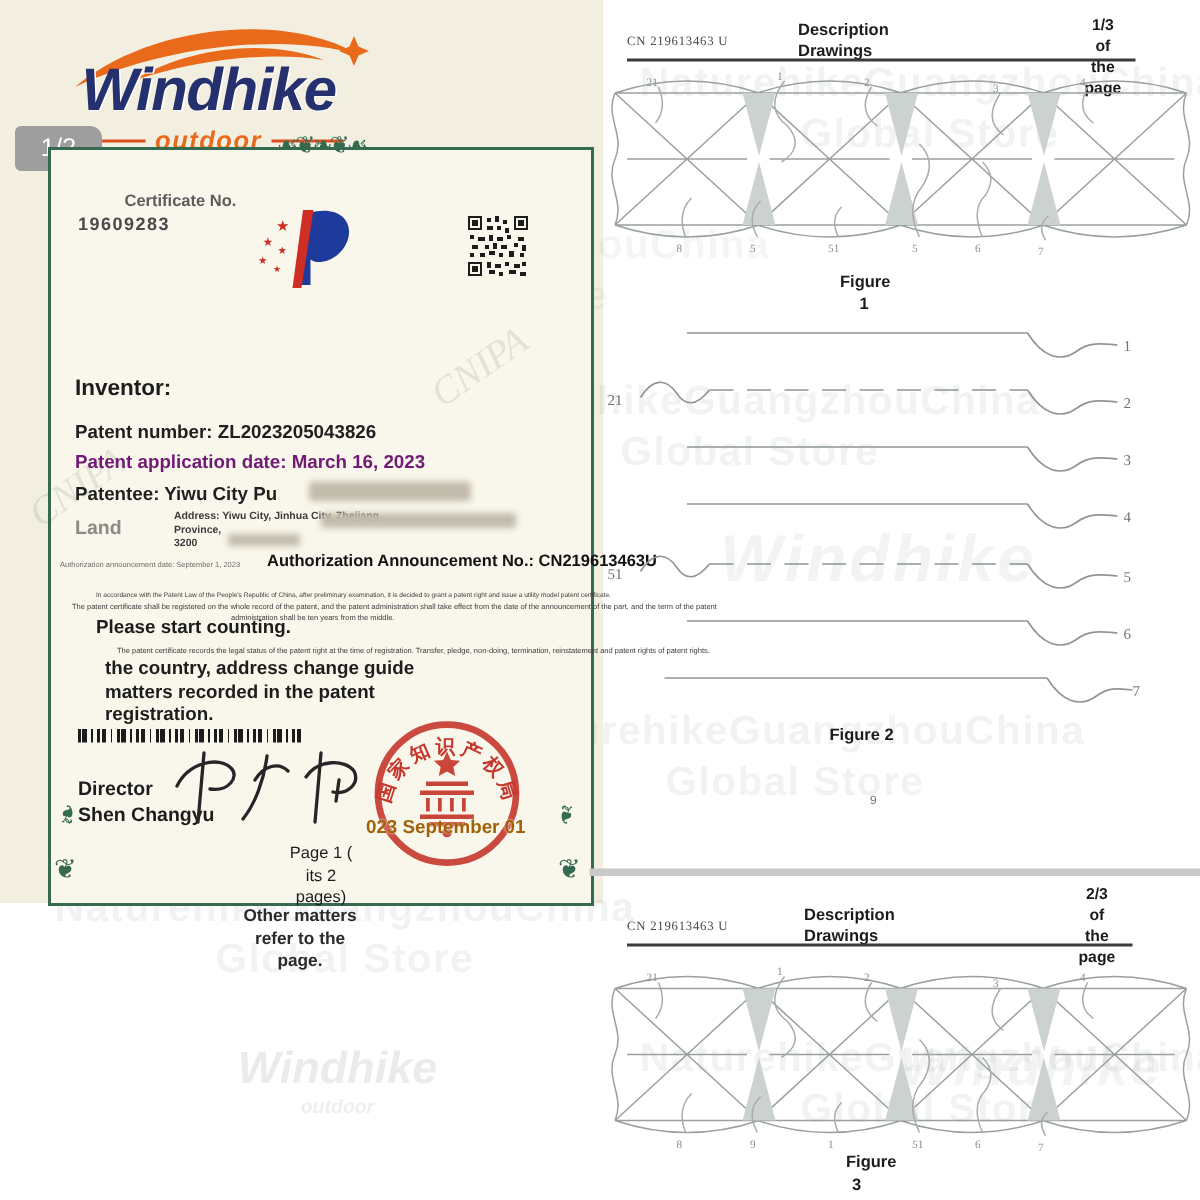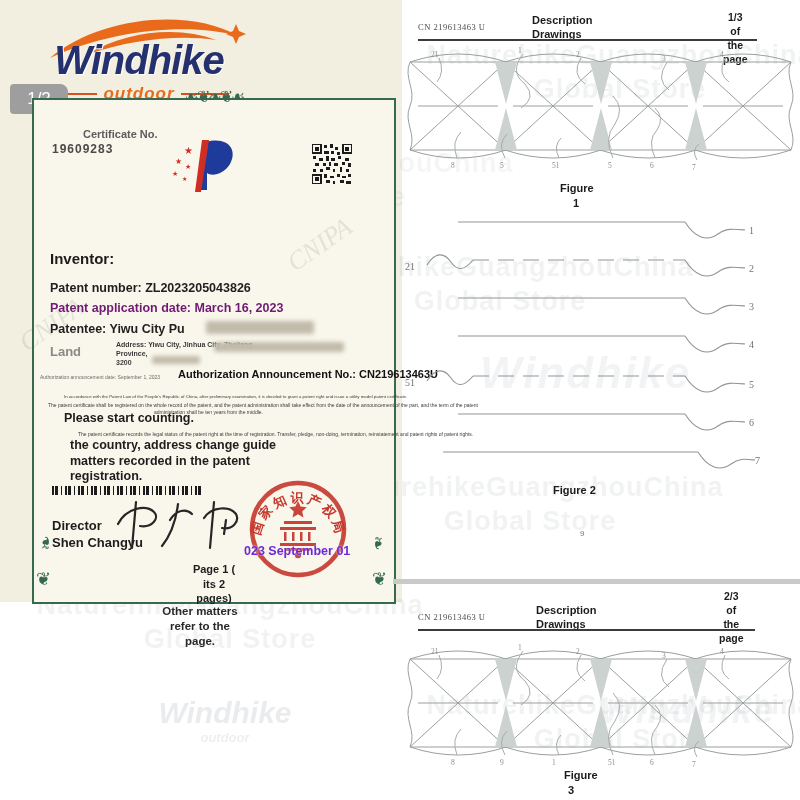--- a/index.html
+++ b/index.html
@@ -56,23 +56,23 @@
   .fine3{left:120px;top:309px;}
   .counting{left:30px;top:311px;font-size:12.5px;font-weight:bold;color:#1c1c1c;}
   .fine4{left:44px;top:331px;}
   .para{left:36px;top:338px;width:260px;font-size:12.5px;font-weight:bold;color:#1d1d1d;line-height:15.5px;}
   .barcode{left:18px;top:386px;width:152px;height:9px;
     background:repeating-linear-gradient(90deg,#1c1c1c 0 2px,transparent 2px 3px,#1c1c1c 3px 6px,transparent 6px 9px,#1c1c1c 9px 10px,transparent 10px 13px);}
   .director-label{left:18px;top:418px;font-size:13px;font-weight:bold;color:#1c1c1c;}
   .director-name{left:18px;top:435px;font-size:13px;font-weight:bold;color:#1c1c1c;}
   .signature{left:78px;top:398px;width:136px;height:58px;}
   .seal{left:213px;top:378px;width:102px;height:102px;}
-  .seal-date{left:210px;top:444px;width:130px;font-size:12.5px;font-weight:bold;color:#6d28d9;
+  .seal-date{left:210px;top:444px;width:130px;font-size:12.5px;font-weight:bold;color:#a16207;
     white-space:nowrap;text-shadow:0 0 2px #f9f6eb;}
-  .page-note{left:100px;top:462px;width:160px;text-align:center;font-size:11px;font-weight:bold;
+  .page-note{left:100px;top:462px;width:160px;text-align:center;font-size:11px;font-weight:normal;
     color:#1d1d1d;line-height:14.5px;}
   .fl-bl{left:2px;top:468px;}
   .fl-br{left:338px;top:468px;}
   .fl-l{left:4px;top:432px;transform:rotate(-90deg);}
   .fl-r{left:336px;top:432px;transform:rotate(90deg);}
   .cnipa-wm{font-family:"Liberation Serif",serif;font-style:italic;font-size:26px;
     color:rgba(60,90,70,.12);transform:rotate(-35deg);}
   .cwm1{left:250px;top:130px;}
   .cwm2{left:-18px;top:210px;}
 

